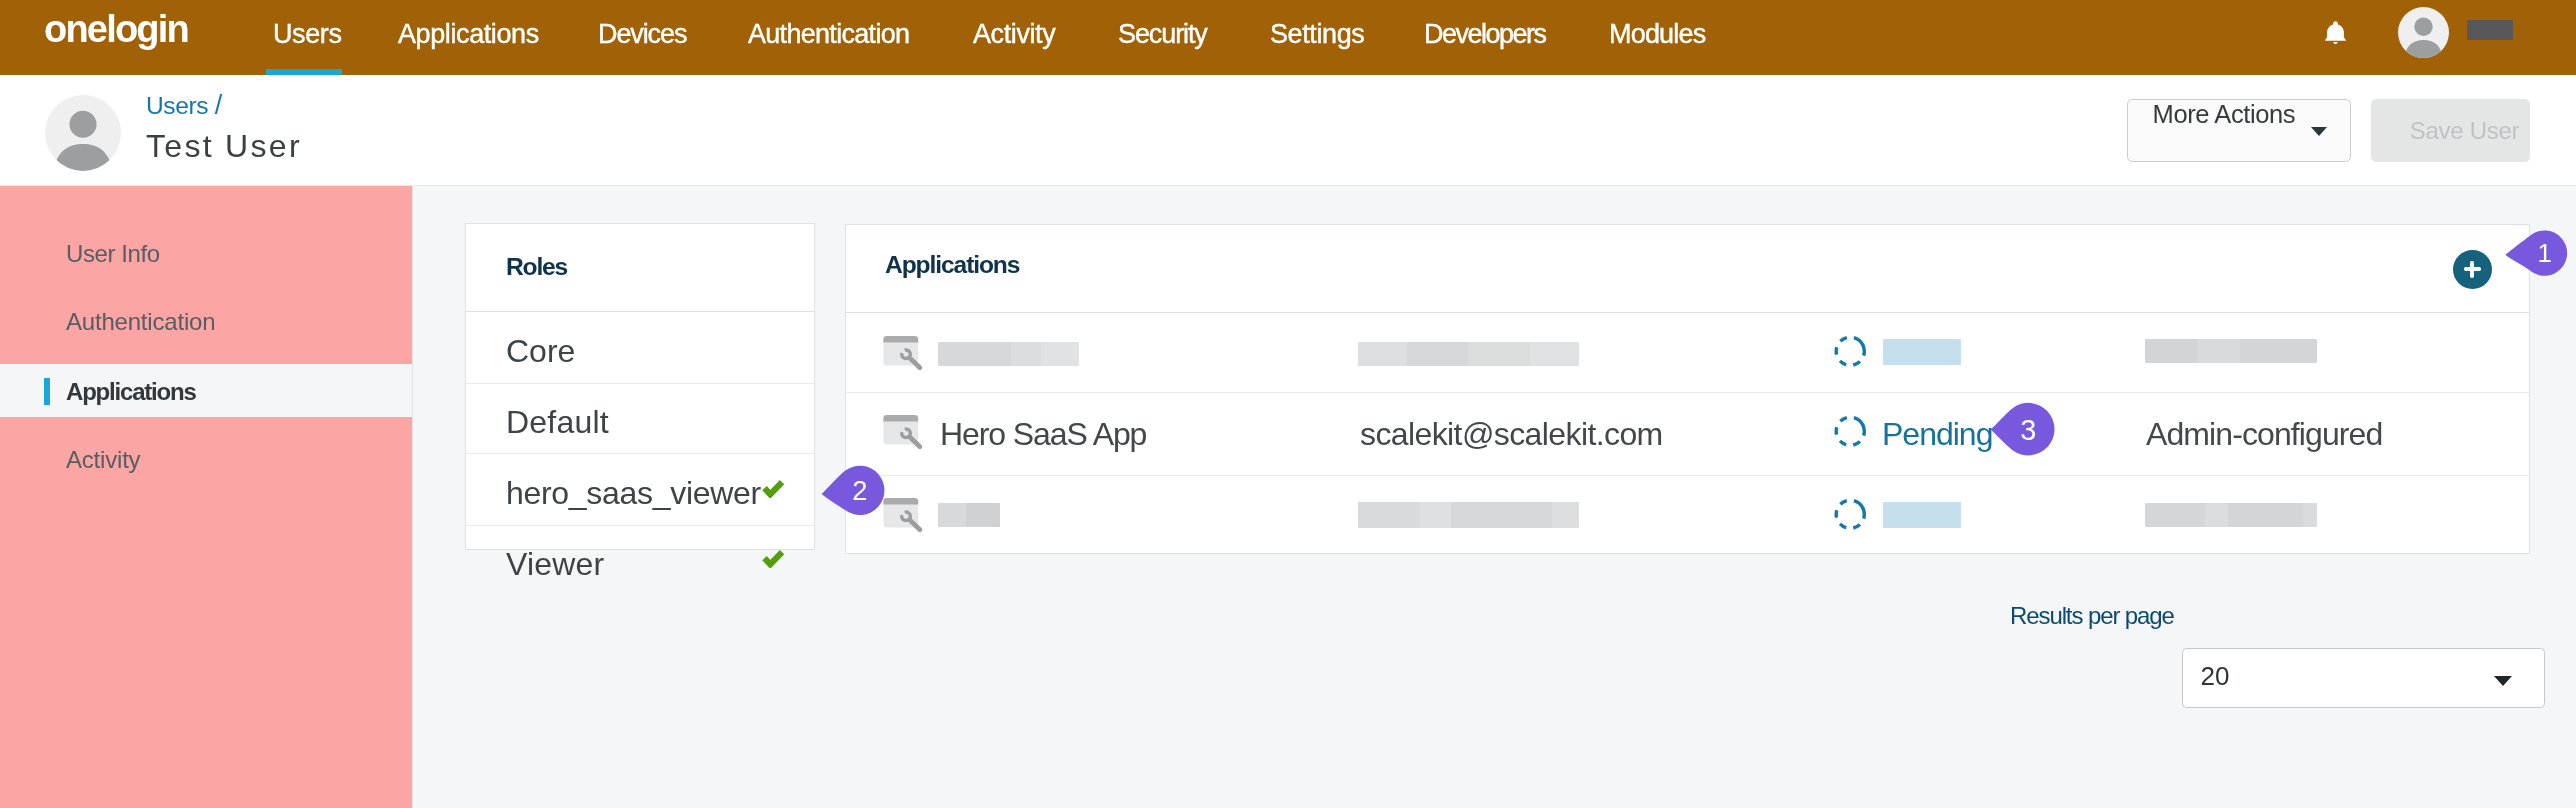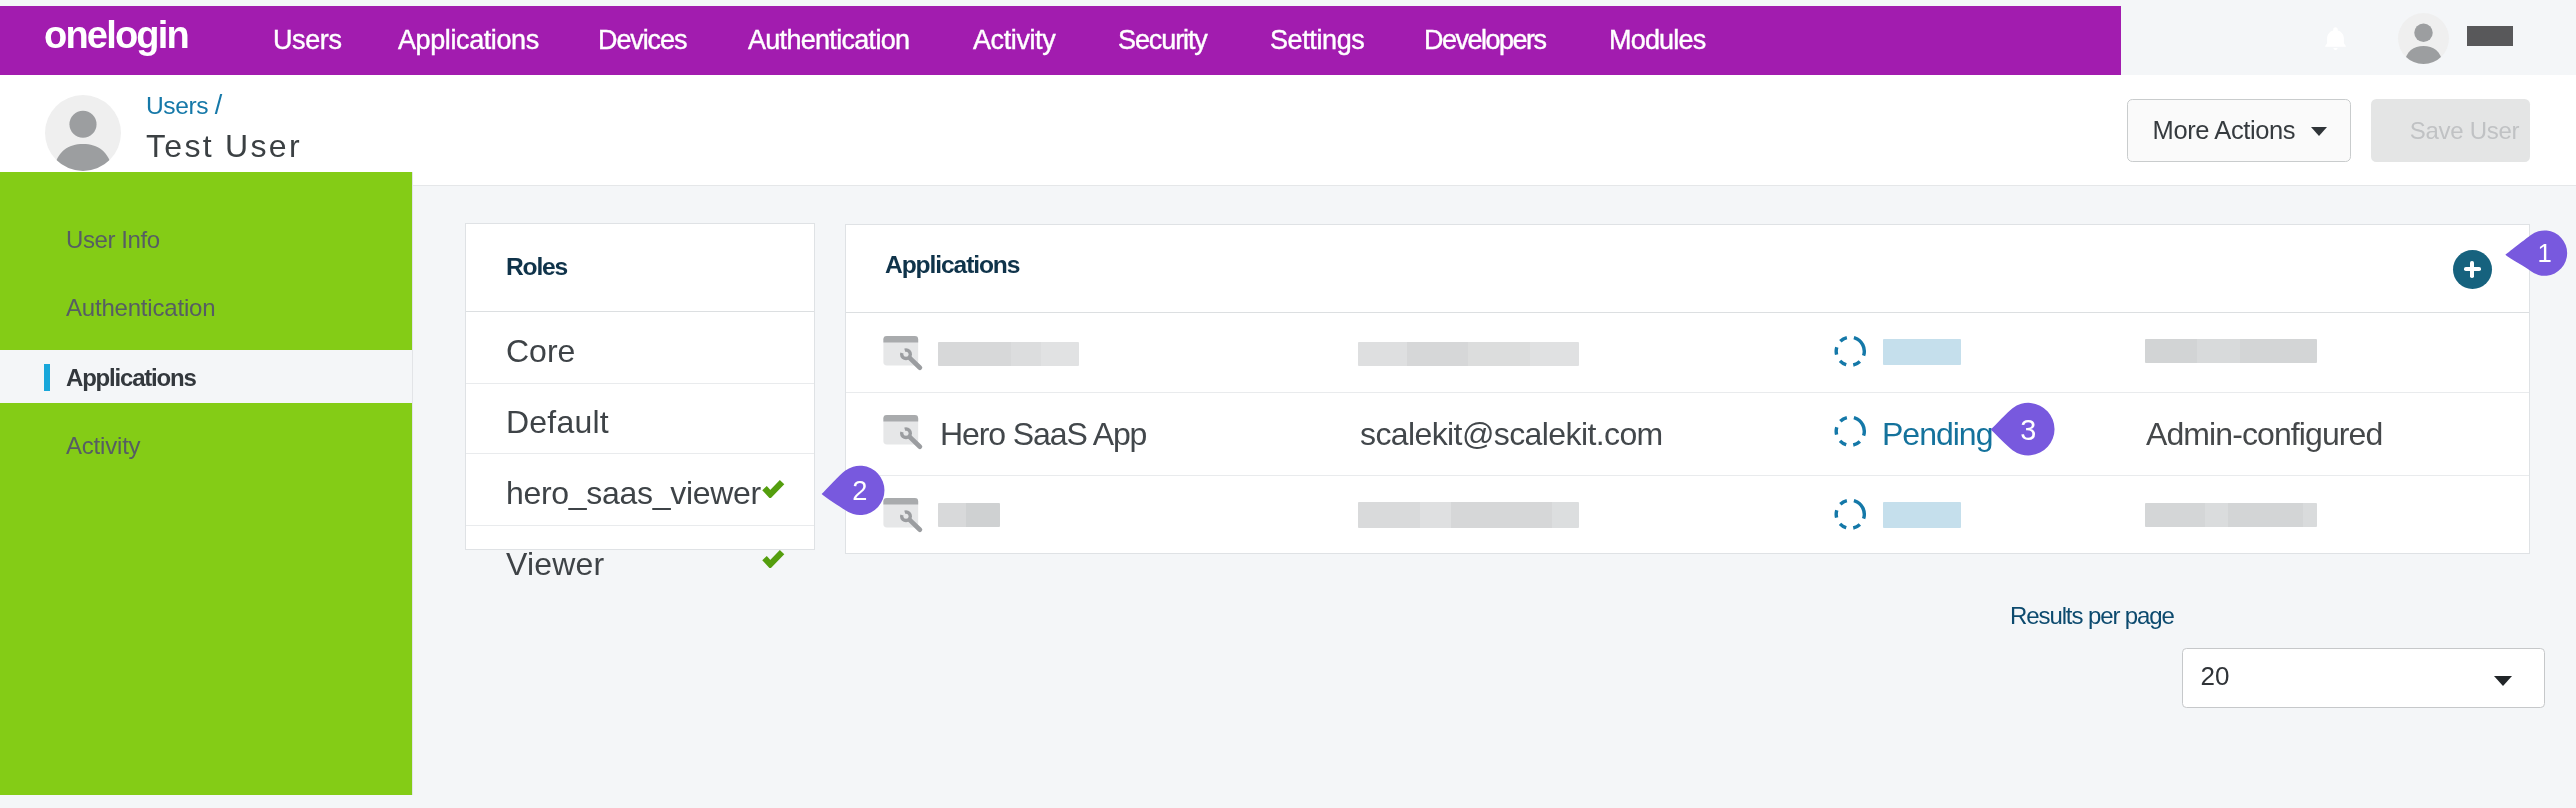--- a/index.html
+++ b/index.html
@@ -1,36 +1,36 @@
 <!DOCTYPE html>
 <html style="font-size:14px"><head>
 <meta charset="utf-8">
 <style>
   * { margin:0; padding:0; box-sizing:border-box; }
   html,body { width:2576px; height:808px; overflow:hidden; }
   body { font-family:"Liberation Sans", sans-serif; background:#f4f6f8; position:relative; }
 
   
-  .nav { position:absolute; top:0; left:0; width:2121px; height:75px; background:#a21caf;margin-top:6px; }
+  .nav { position:absolute; top:0; left:0; width:2576px; height:75px; background:#a16207; }
   .logo { position:absolute; left:44px; top:8px; color:#fff; font-size:38px; font-weight:bold; letter-spacing:-1.8px; }
   .navitem { position:absolute; top:18.5px; color:#fff; font-size:27px; letter-spacing:-0.4px; -webkit-text-stroke:0.4px #fff; white-space:nowrap; }
   .nav-underline { position:absolute; left:266px; top:69px; width:76px; height:6.2px; background:#18a7da; }
   .navredact { position:absolute; left:2467px; top:20px; width:46px; height:20px; background:#58585a; }
 
   
   .header { position:absolute; top:75px; left:0; width:2576px; height:111px; background:#fff; border-bottom:0.9px solid #e5e7e9; }
   .avatar { border-radius:50%; background:#efefef; overflow:hidden; position:absolute; }
   .crumb { position:absolute; left:146px; top:90px; font-size:24.6px; letter-spacing:-0.4px; color:#1578a8; }
   .title { position:absolute; left:146px; top:128px; font-size:32px; letter-spacing:2.3px; color:#3b4043;text-align:center; }
-  .btn-more { position:absolute; left:2127px; top:99px; width:224px; height:63px; background:#fafafa; border:1.8px solid #c9cccd; border-radius:5.3px; display:flex; align-items:center; padding-left:24.6px; font-size:25.5px; letter-spacing:-0.4px; color:#363b3f; }
+  .btn-more { position:absolute; left:2127px; top:99px; width:224px; height:63px; background:#fafafa; border:1.8px solid #c9cccd; border-radius:5.3px; display:flex; align-items:flex-start; padding-left:24.6px; font-size:25.5px; letter-spacing:-0.4px; color:#363b3f; }
   .caret-down { position:absolute; right:23px; top:27px; width:0; height:0; border-left:8px solid transparent; border-right:8px solid transparent; border-top:9.7px solid #2f3438; }
   .btn-save { position:absolute; left:2371px; top:99px; width:159px; height:63px; background:#e4e5e5; border-radius:5.3px; display:flex; align-items:center; justify-content:center; font-size:24px; letter-spacing:-0.3px; color:#c0c2c4;padding-left:28px; }
 
   
-  .sidebar { position:absolute; top:172px; left:0; width:413px; height:623px; background:#84cc16; border-right:0.9px solid #e2e4e7; }
+  .sidebar { position:absolute; top:186px; left:0; width:413px; height:623px; background:#fca5a5; border-right:0.9px solid #e2e4e7; }
   .sideitem { position:absolute; left:66px; font-size:24px; letter-spacing:-0.2px; color:#565d63; white-space:nowrap; }
   .side-active-bg { position:absolute; left:0; top:178px; width:412px; height:53px; background:#f4f6f8; }
   .side-bar { position:absolute; left:44px; top:192px; width:6.2px; height:27px; background:#18a7da; }
 
   
   .card { position:absolute; background:#fff; border:0.9px solid #dfe2e5; }
   .roles { left:465px; top:223px; width:350px; height:327px; }
   .apps  { left:845px; top:224px; width:1685px; height:330px; }
   .card-h { font-weight:bold; font-size:24.6px; color:#0f334a; }
   .hr { position:absolute; left:0; width:100%; height:0.9px; background:#e9ebed; }

